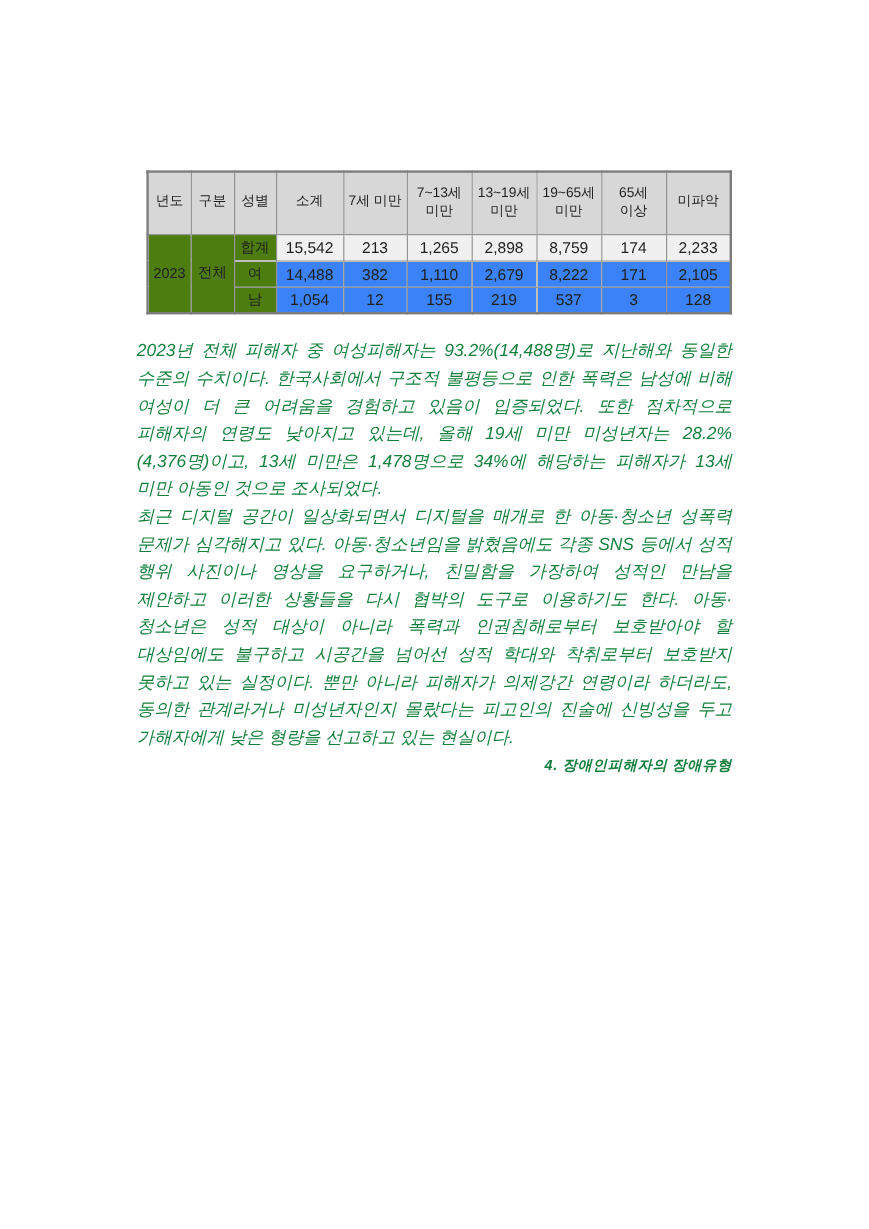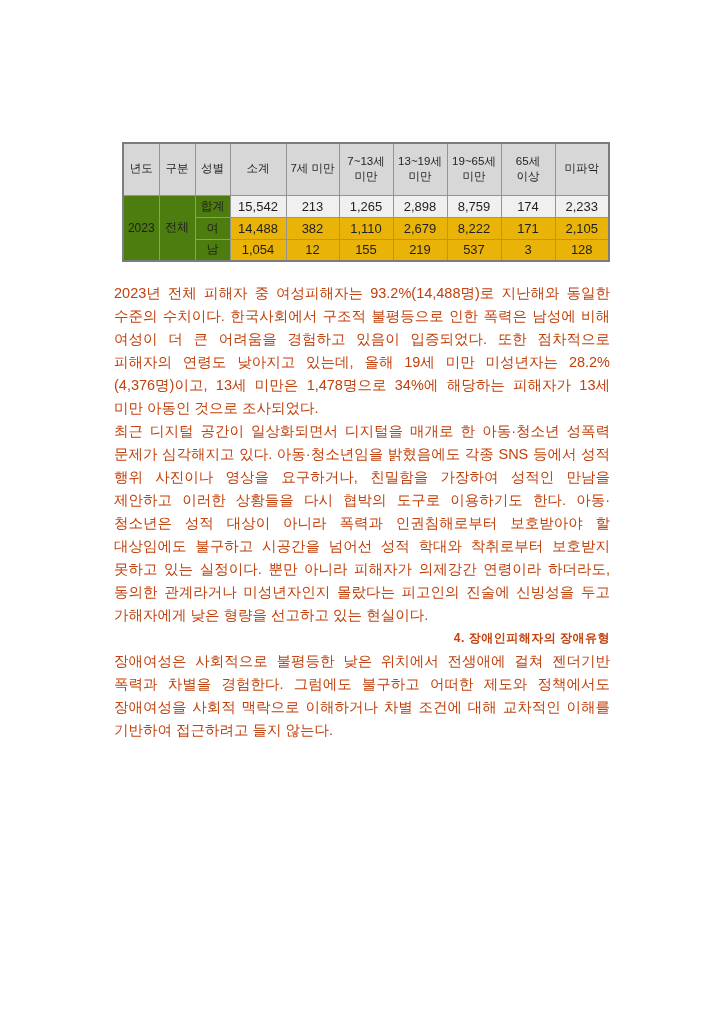--- a/index.html
+++ b/index.html
@@ -43,33 +43,34 @@
   .doc-table td {
     font-size: 13px;
     height: 22px;
     padding: 1px 2px;
   }
   .cell-shaded {
     background: #4d7c0f;
     font-size: 12px !important;
   }
   .row-subtotal td.cell-value { background: #f0f0f0; }
-  td.cell-value { background: #eab308; }
+  td.cell-value { background: #3b82f6; }
 
   
   .body-text {
     position: absolute;
     left: 114px;
     top: 282px;
     width: 496px;
     font-size: 14.5px;
     line-height: 23px;
     text-align: justify;
     word-break: keep-all;
-    color: #c2410c;
+    color: #15803d;
+    font-style: italic;
   }
   .body-text p { margin: 0; }
   .section-heading {
     margin-top: 43px;
     font-size: 12px;
     font-weight: bold;
     text-align: right;
     letter-spacing: 0.5px;
   }
   .para-after-heading { margin-top: 26px; }
@@ -155,18 +156,17 @@
         <td class="cell-value">3</td>
         <td class="cell-value">128</td>
       </tr>
     </tbody>
   </table>
 
   <div class="body-text">
     <p>2023년 전체 피해자 중 여성피해자는 93.2%(14,488명)로 지난해와 동일한 수준의 수치이다. 한국사회에서 구조적 불평등으로 인한 폭력은 남성에 비해 여성이 더 큰 어려움을 경험하고 있음이 입증되었다. 또한 점차적으로 피해자의 연령도 낮아지고 있는데, 올해 19세 미만 미성년자는 28.2%(4,376명)이고, 13세 미만은 1,478명으로 34%에 해당하는 피해자가 13세 미만 아동인 것으로 조사되었다.</p>
     <p>최근 디지털 공간이 일상화되면서 디지털을 매개로 한 아동·청소년 성폭력 문제가 심각해지고 있다. 아동·청소년임을 밝혔음에도 각종 SNS 등에서 성적 행위 사진이나 영상을 요구하거나, 친밀함을 가장하여 성적인 만남을 제안하고 이러한 상황들을 다시 협박의 도구로 이용하기도 한다. 아동·청소년은 성적 대상이 아니라 폭력과 인권침해로부터 보호받아야 할 대상임에도 불구하고 시공간을 넘어선 성적 학대와 착취로부터 보호받지 못하고 있는 실정이다. 뿐만 아니라 피해자가 의제강간 연령이라 하더라도, 동의한 관계라거나 미성년자인지 몰랐다는 피고인의 진술에 신빙성을 두고 가해자에게 낮은 형량을 선고하고 있는 현실이다.</p>
     <p class="section-heading">4. 장애인피해자의 장애유형</p>
-    <p class="para-after-heading">장애여성은 사회적으로 불평등한 낮은 위치에서 전생애에 걸쳐 젠더기반 폭력과 차별을 경험한다. 그럼에도 불구하고 어떠한 제도와 정책에서도 장애여성을 사회적 맥락으로 이해하거나 차별 조건에 대해 교차적인 이해를 기반하여 접근하려고 들지 않는다.</p>
   </div>
 
   <div class="page-footer">- 12 -</div>
 
 </div>
 
 </body></html>

